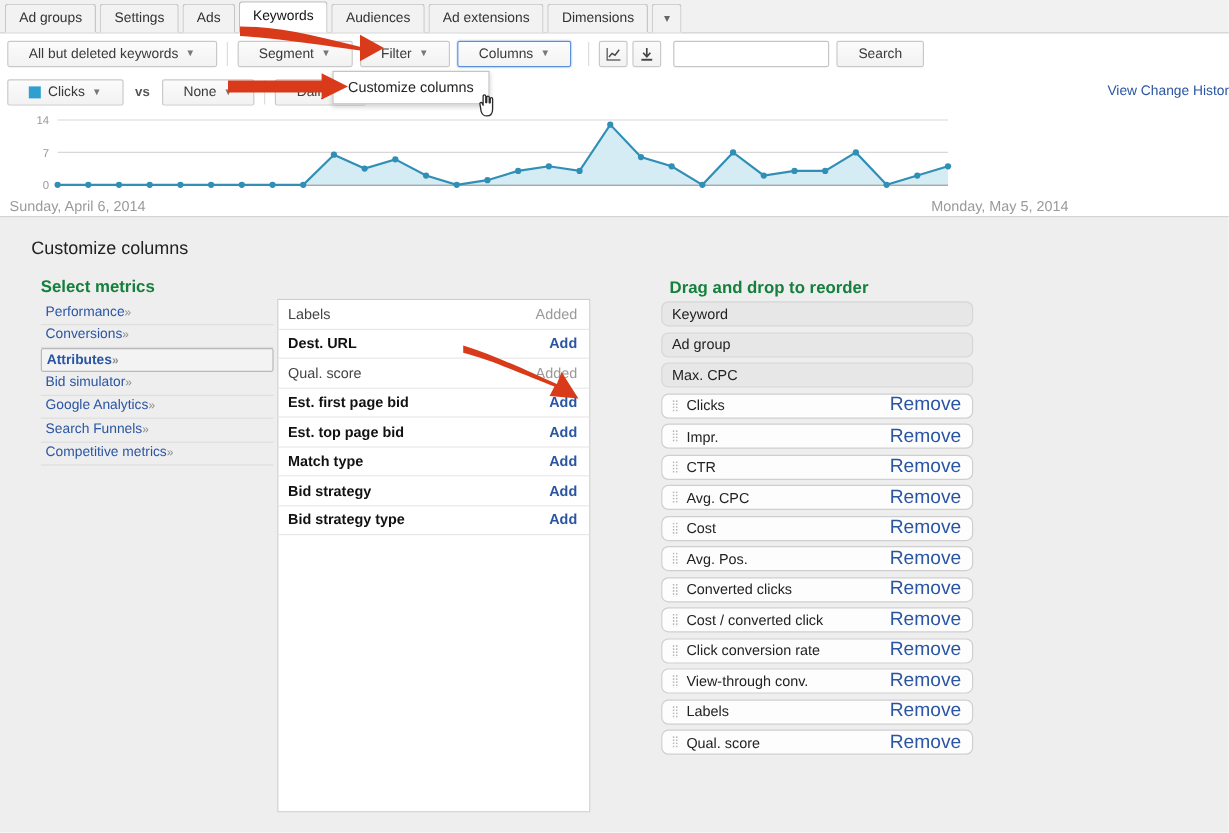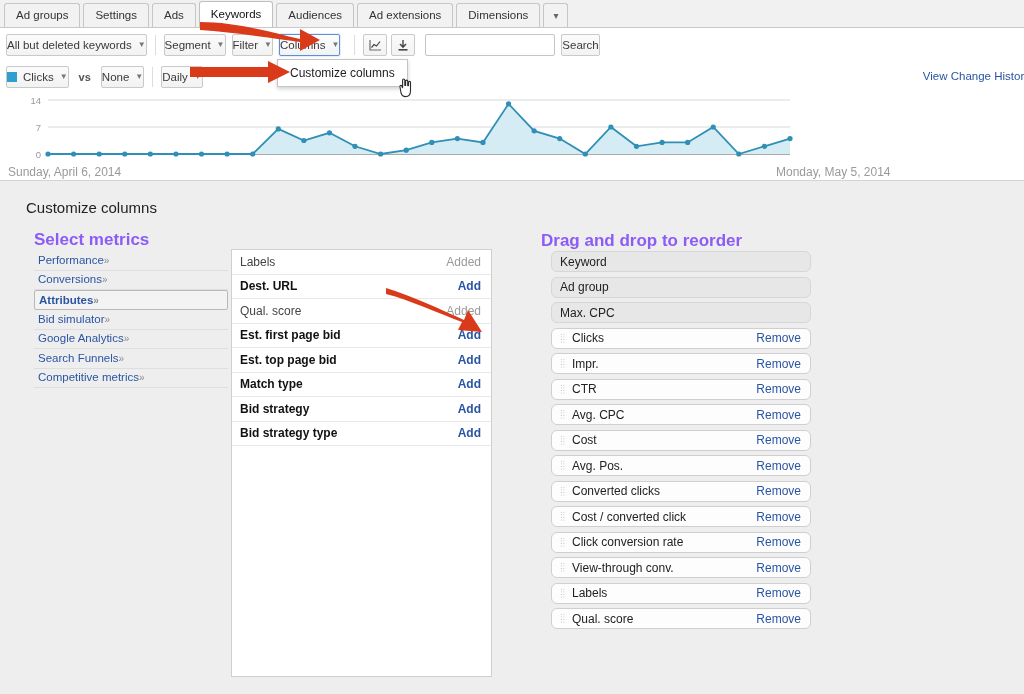--- a/index.html
+++ b/index.html
@@ -44,21 +44,21 @@
   
   .controlbar {
     position: absolute; left: 0; top: 28px; width: 1024px; height: 34px;
     background: #fff;
     display: flex; align-items: center; padding-left: 6px;
   }
   .btn {
     height: 22px; line-height: 20px;
     border: 1px solid #c9c9c9; border-radius: 2px;
     background: linear-gradient(#fbfbfb,#f2f2f2);
-    padding: 0 0; font-size: 11.5px; color: #3a3a3a;
+    padding: 0 17px; font-size: 11.5px; color: #3a3a3a;
     white-space: nowrap; display: inline-flex; align-items: center;
   }
   .caret { margin-left: 6px; font-size: 8px; color: #777; line-height: 1; }
   .sep { display:inline-block; width:1px; height:20px; background:#ddd; margin:0 8px; }
   .btn.highlight {
     border: 1px solid #5b8fd8;
     background: linear-gradient(#fdfdfd,#f3f3f3);
     box-shadow: 0 0 0 1px rgba(91,143,216,0.15);
     position: relative; z-index: 6;
   }
@@ -110,21 +110,21 @@
     position: absolute; bottom: 1px; font-size: 12px; color: #9a9a9a; white-space: nowrap;
   }
 
   
   .panel {
     position: absolute; left: 0; top: 180px; width: 1024px; height: 514px;
     background: #eeeeee;
     border-top: 1px solid #d4d4d4;
   }
   .panel-title { position: absolute; left: 26px; top: 18px; font-size: 15px; color: #222; }
-  .section-title { font-size: 17px; font-weight: bold; color: #8b5cf6; }
+  .section-title { font-size: 14px; font-weight: bold; color: #15803d; }
 
   
   .cats { position: absolute; left: 34px; top: 70px; width: 194px; }
   .cat-row {
     height: 19.5px; line-height: 19px;
     display: flex; align-items: center; 
     padding: 0 6px 0 4px;
     border-bottom: 1px solid #dedede;
     color: #2a55a3; font-size: 11.5px;
   }
@@ -154,39 +154,39 @@
     font-size: 12px;
   }
   .metric-row .mname { color: #222; }
   .metric-row.added .mname { color: #444; font-weight: normal; }
   .metric-row.addable .mname { color: #111; font-weight: bold; }
   .metric-row .action.add { color: #2a55a3; font-weight: bold; font-size: 12px; }
   .metric-row .action.added { color: #9a9a9a; font-size: 12px; }
 
   
   .reorder { position: absolute; left: 551px; top: 50px; width: 260px; }
-  .reorder-title { position: absolute; left: 541px; top: 50px; }
+  .reorder-title { position: absolute; left: 558px; top: 50px; }
   .rrow {
     height: 21px; margin-bottom: 4.5px;
     border: 1px solid #d2d2d2; border-radius: 6px;
     display: flex; align-items: center;
     padding: 0 9px 0 8px;
     font-size: 12px; color: #222;
     background: #ececec;
   }
   .rrow.fixed { background: #e7e7e7; border-color: #d6d6d6; }
   .rrow.draggable { background: #fdfdfd; border-color: #cfcfcf; }
   .grip {
     display: inline-block; width: 5px; height: 11px; margin-right: 7px;
     background-image: radial-gradient(#aaa 42%, transparent 45%);
     background-size: 2.6px 2.6px;
     opacity: .85;
   }
   .rname { flex: 1; }
-  .remove { color: #2a55a3; font-size: 12px; }
+  .remove { color: #2a55a3; font-size: 16px; }
 
   
   .arrow { position: absolute; z-index: 8; pointer-events: none; }
   .cursor-hand { position: absolute; z-index: 9; }
 </style>
 </head>
 <body>
 
 <div id="screen">
 

